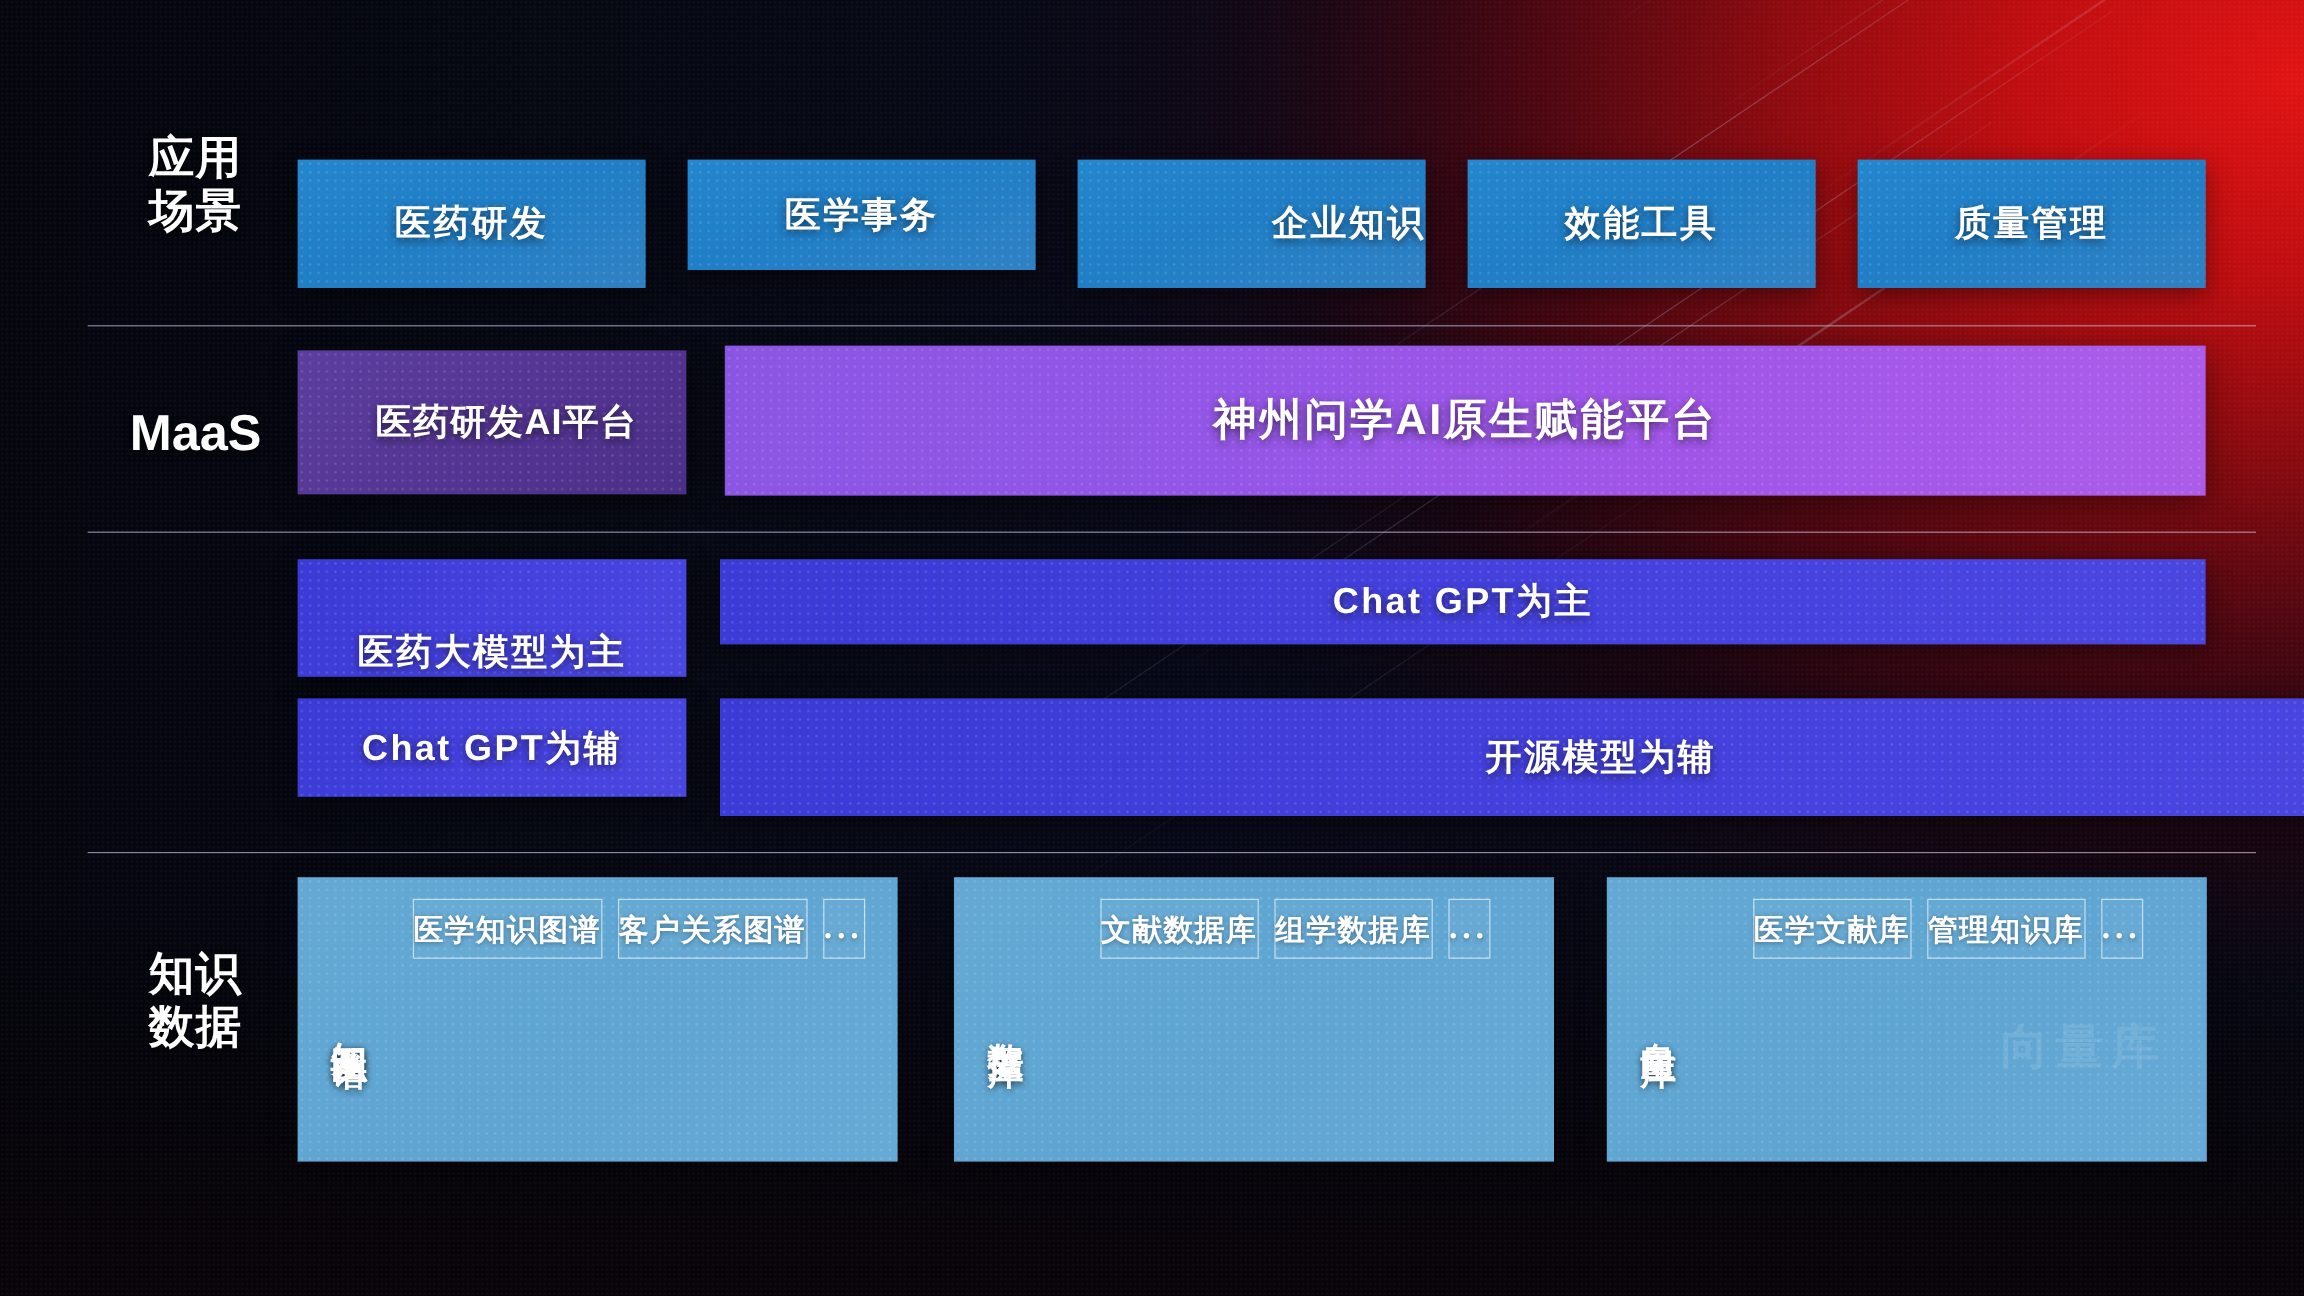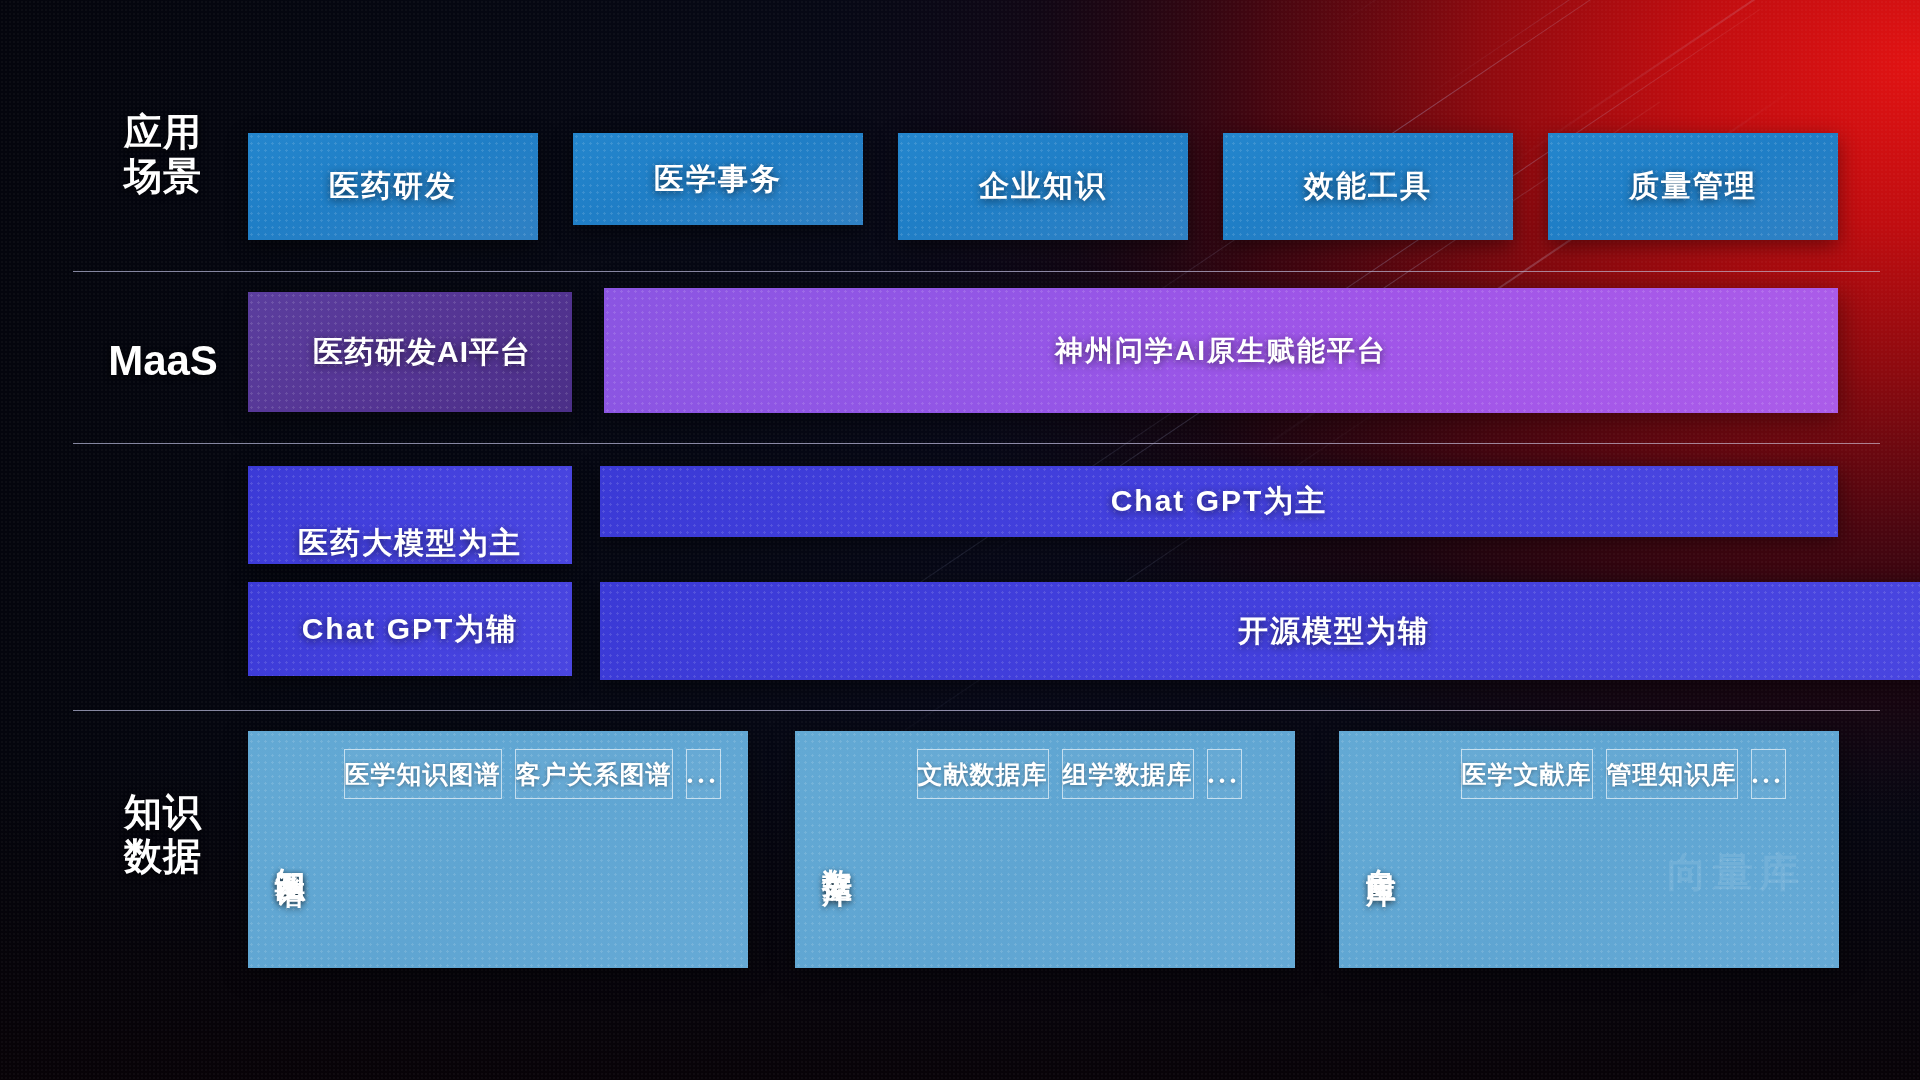--- a/index.html
+++ b/index.html
@@ -77,21 +77,21 @@
   .maas-left{
     background:linear-gradient(140deg,#5b3e9e 0%,#553594 50%,#4b2f87 100%);
     box-shadow:0 6px 22px rgba(0,0,0,.45);
     padding-left:24px;
   }
   .maas-left > span{ font-size:30px; letter-spacing:1px; }
   .maas-right{
     background:linear-gradient(100deg,#8b55e2 0%,#9356e6 32%,#a055e8 62%,#ab5ce9 100%);
     box-shadow:0 6px 26px rgba(0,0,0,.42);
   }
-  .maas-right > span{ font-size:28px; letter-spacing:2px; }
+  .maas-right > span{ font-size:36px; letter-spacing:2px; }
 
   
   .alg-box{
     background:linear-gradient(120deg,#3b3ad6 0%,#4340dd 45%,#4a46e0 100%);
     box-shadow:0 5px 20px rgba(0,0,0,.42);
   }
   .alg-box > span{ font-size:30px; letter-spacing:2px; }
 
   
   .kpanel{
@@ -153,21 +153,21 @@
   </div>
 
   <div class="box app-box" style="left:248px; top:133px; width:290px; height:107px;">
     <div class="dots"></div>
     <span>医药研发</span>
   </div>
   <div class="box app-box" style="left:573px; top:133px; width:290px; height:92px;">
     <div class="dots"></div>
     <span>医学事务</span>
   </div>
-  <div class="box app-box" style="left:898px; top:133px; width:290px; height:107px;">
+  <div class="box app-box" style="left:898px; top:133px; width:290px; height:107px;justify-content:flex-end;">
     <div class="dots"></div>
     <span>企业知识</span>
   </div>
   <div class="box app-box" style="left:1223px; top:133px; width:290px; height:107px;">
     <div class="dots"></div>
     <span>效能工具</span>
   </div>
   <div class="box app-box" style="left:1548px; top:133px; width:290px; height:107px;">
     <div class="dots"></div>
     <span>质量管理</span>
@@ -192,21 +192,21 @@
 
 
   <div class="box alg-box" style="left:248px; top:466px; width:324px; height:98px;align-items:flex-end;">
     <div class="dots"></div>
     <span>医药大模型为主</span>
   </div>
   <div class="box alg-box" style="left:600px; top:466px; width:1238px; height:71px;align-items:center;">
     <div class="dots"></div>
     <span>Chat GPT为主</span>
   </div>
-  <div class="box alg-box" style="left:248px; top:582px; width:324px; height:94px;">
+  <div class="box alg-box" style="left:248px; top:582px; width:324px; height:82px;">
     <div class="dots"></div>
     <span>Chat GPT为辅</span>
   </div>
   <div class="box alg-box" style="left:600px; top:582px; width:1468px; height:98px;">
     <div class="dots"></div>
     <span>开源模型为辅</span>
   </div>
 
   <div class="divider" style="top:710px;"></div>
 

